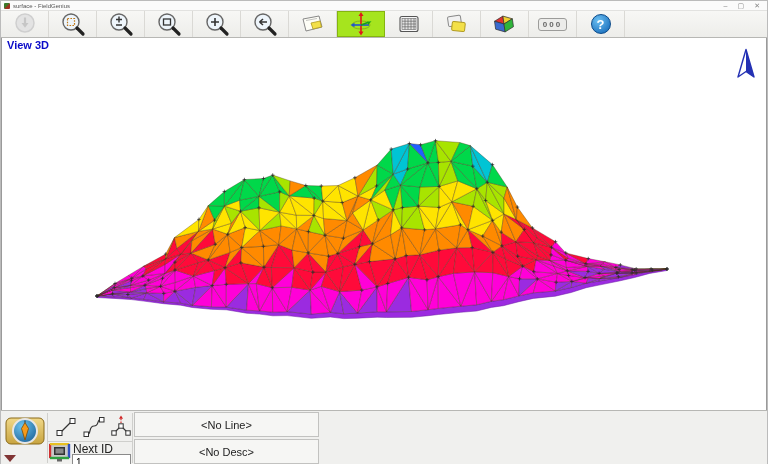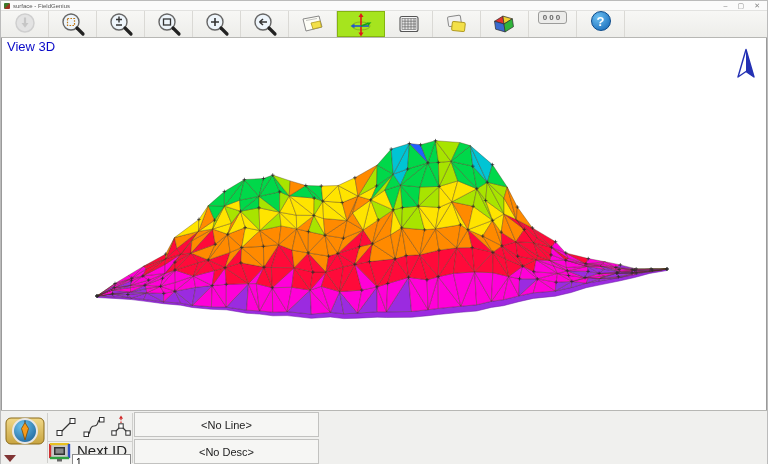--- a/index.html
+++ b/index.html
@@ -9,41 +9,41 @@
   
   .titlebar{height:9px;background:#fbfbfb;display:flex;align-items:center;justify-content:space-between;padding:0 3px;flex:0 0 auto}
   .tleft{display:flex;align-items:center;gap:3px}
   .appico{width:6px;height:6px;background:linear-gradient(135deg,#3a7a2a 40%,#a03020 60%);border-radius:1px;display:inline-block}
   .ttext{font-size:6px;color:#555;white-space:nowrap}
   .tright{display:flex;gap:10px;margin-right:4px}
   .wc{font-size:7px;line-height:9px;color:#888;cursor:default}
 
   
   .toolbar{height:28px;flex:0 0 auto;background:linear-gradient(#f7f7f5,#ededea);border-top:1px solid #e2e2e0;border-bottom:1px solid #b7b7b4;display:flex;align-items:stretch}
-  .tbtn{width:48px;flex:0 0 auto;display:flex;align-items:flex-start;justify-content:center;background:transparent;border:none;border-right:1px solid #dad9d5;padding:0;cursor:pointer}
+  .tbtn{width:48px;flex:0 0 auto;display:flex;align-items:center;justify-content:center;background:transparent;border:none;border-right:1px solid #dad9d5;padding:0;cursor:pointer}
   .tbtn.active{background:#a6e41e;border:1px solid #85b40f}
   .tbtn.disabled{cursor:default}
   .c000{display:inline-block;background:#ececea;border:1px solid #9c9c9a;border-radius:3px;padding:1px 4px;font-size:8px;font-weight:bold;letter-spacing:2px;color:#666}
   .helpq{width:20px;height:20px;border-radius:50%;background:radial-gradient(circle at 35% 30%,#6cc0f2,#0e62b4);border:1px solid #0a4a8a;color:#fff;font-weight:bold;font-size:13px;display:flex;align-items:center;justify-content:center}
 
   
   .canvas{position:relative;height:372px;flex:0 0 auto;background:#fff;border-left:1px solid #9a9a9a;border-right:1px solid #9a9a9a;overflow:hidden}
-  .viewlabel{position:absolute;top:1px;left:5px;font-size:13px;font-weight:normal;color:#0a0ac8;z-index:3}
+  .viewlabel{position:absolute;top:1px;left:5px;font-size:11px;font-weight:bold;color:#0a0ac8;z-index:3}
   #north{position:absolute;top:10px;right:10px;z-index:3}
   #terrain{position:absolute;left:0;top:0;z-index:1}
 
   
   .bottombar{position:relative;height:55px;flex:0 0 auto;background:#f0f0ee;border-top:1px solid #b7b7b4}
   .bigbtn{position:absolute;left:4px;top:3px;width:40px;height:34px;background:transparent;border:none;padding:0;cursor:pointer}
   .ddtri{position:absolute;left:3px;top:44px;width:0;height:0;border-left:6px solid transparent;border-right:6px solid transparent;border-top:7px solid #803434;cursor:pointer}
   .vsep{position:absolute;top:2px;bottom:2px;width:1px;background:#cfcfcc}
   .hsep{position:absolute;height:1px;background:#cfcfcc}
   .mbtn{position:absolute;top:3px;width:26px;height:26px;background:transparent;border:none;padding:0;cursor:pointer}
   .monbtn{position:absolute;left:48px;top:32px;width:22px;height:20px;background:transparent;border:none;padding:0;cursor:pointer}
-  .nid-label{position:absolute;left:72px;top:31px;width:58px;text-align:center;font-size:15px;color:#222}
+  .nid-label{position:absolute;left:72px;top:31px;width:58px;font-size:12px;color:#222}
   .nid-input{position:absolute;left:71px;top:43px;width:59px;height:16px;border:1px solid #8a8a8a;background:#fff;font-size:10px;font-family:"Liberation Sans",sans-serif;padding:0 3px}
   .wideb{position:absolute;left:133px;width:185px;height:25px;background:#f6f6f4;border:1px solid #c2c2c0;font-size:11px;color:#222;font-family:"Liberation Sans",sans-serif;display:flex;align-items:center;justify-content:center;cursor:pointer}
 </style>
 </head>
 <body>
 
 <div class="app">
 
   <div class="titlebar">
     <div class="tleft">

